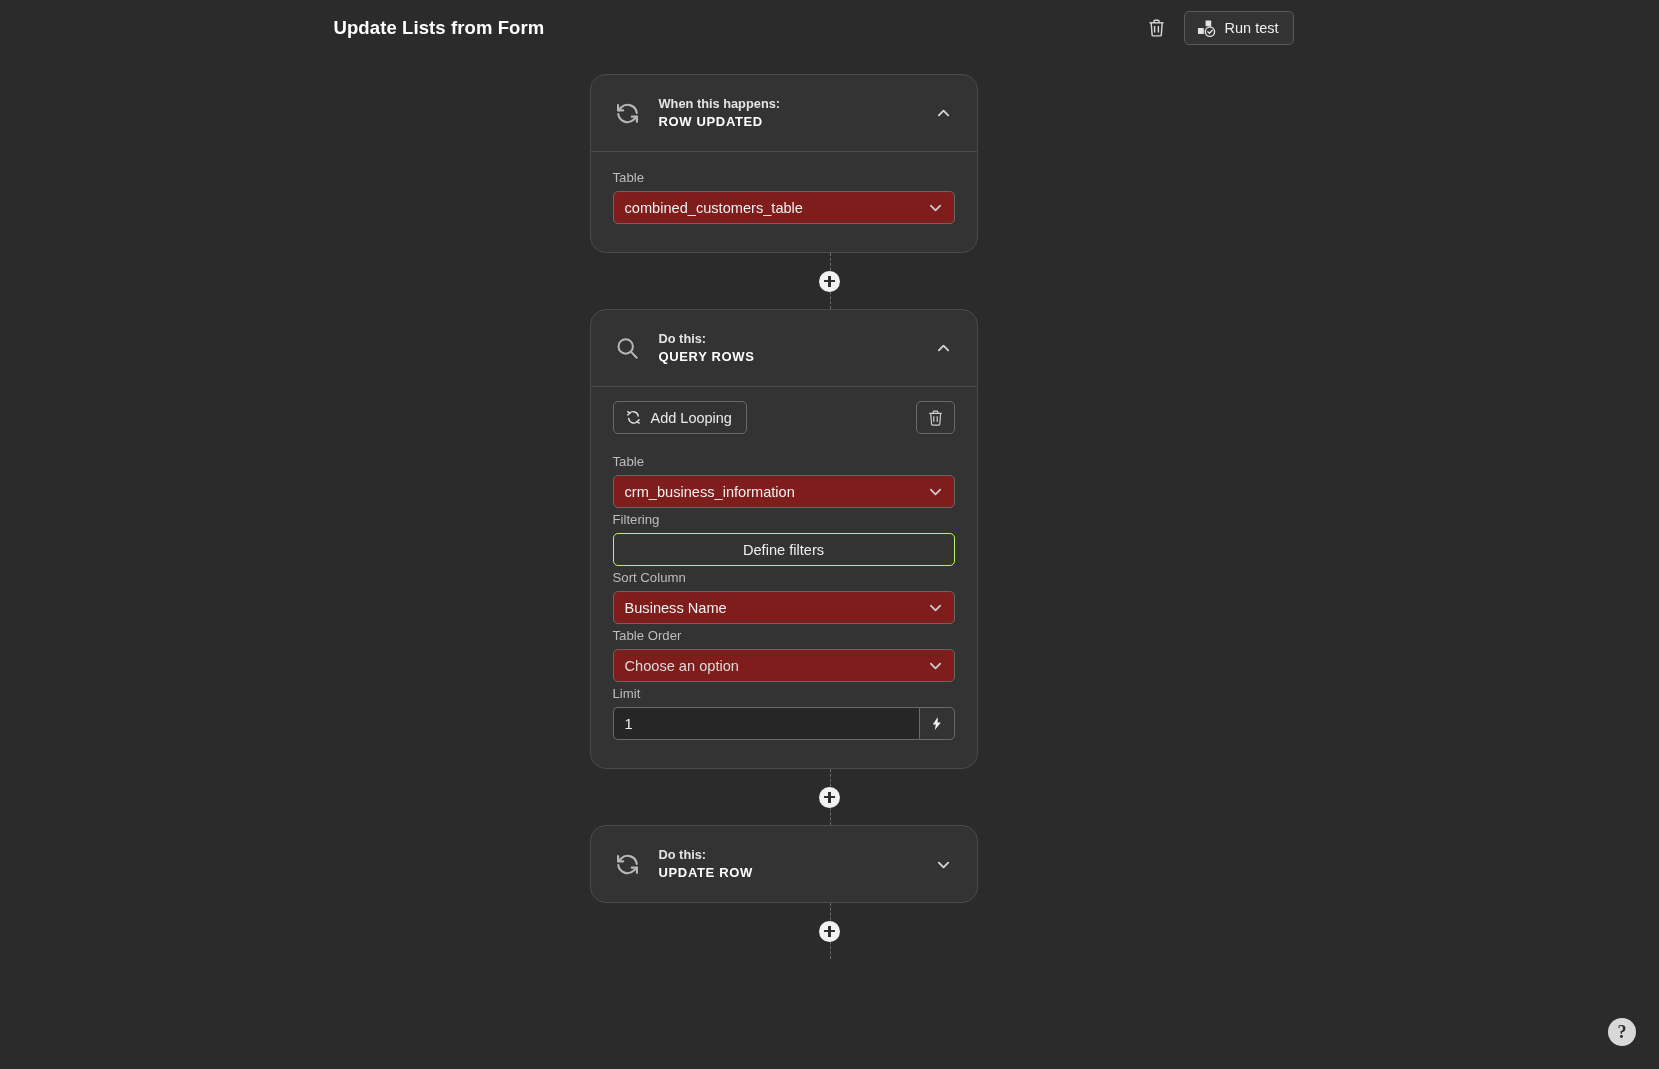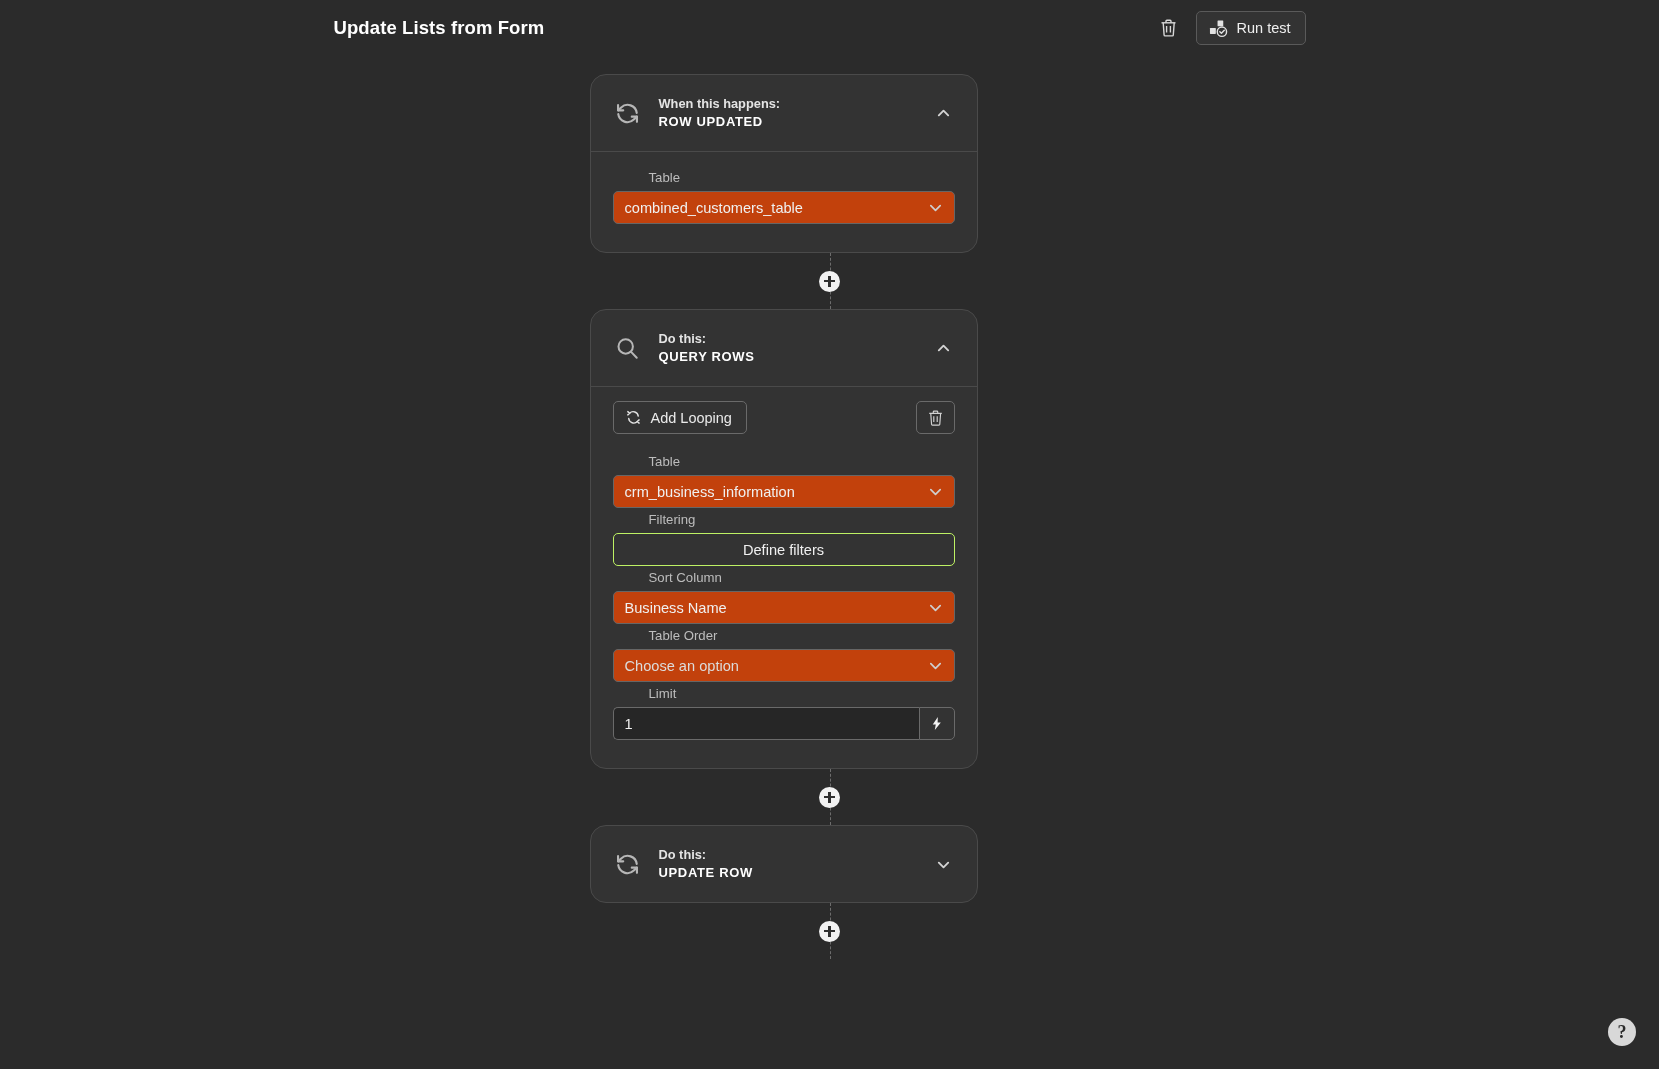--- a/index.html
+++ b/index.html
@@ -19,21 +19,21 @@
   }
   .header-inner {
     position: relative; width: 1072px; height: 56px;
     display: flex; align-items: center;
   }
   .flow-title {
     font-size: 18.5px; font-weight: bold; color: #ffffff;
     letter-spacing: .1px; margin-left: 40px;
   }
   .header-actions {
-    position: absolute; right: 60px; top: 50%; transform: translateY(-50%);
+    position: absolute; right: 72px; top: 50%; transform: translateY(-50%);
     display: flex; align-items: center; gap: 14px;
   }
   .icon-btn-plain {
     width: 26px; height: 30px; display: flex; align-items: center;
     justify-content: center; cursor: pointer; background: none; border: none;
   }
   .run-test-btn {
     display: flex; align-items: center; gap: 9px;
     height: 34px; padding: 0 14px 0 12px;
     background: #333333; border: 1px solid #5a5a5a; border-radius: 5px;
@@ -81,25 +81,25 @@
     color: #eaeaea; font-size: 14.5px; cursor: pointer;
   }
   .sq-btn {
     width: 39px; height: 33px; display: flex; align-items: center;
     justify-content: center; background: #333333;
     border: 1px solid #6a6a6a; border-radius: 5px; color: #d2d2d2; cursor: pointer;
   }
 
   .field { margin-bottom: 4px; }
   .field-label {
-    font-size: 13.2px; color: #bdbdbd; margin-bottom: 6px; display: block; margin-left: 36px;
+    font-size: 13.2px; color: #bdbdbd; margin-bottom: 6px; display: block;
   }
   .select {
     position: relative; height: 33px; width: 100%;
-    background: #c2410c; border: 1px solid #666666; border-radius: 5px;
+    background: #7f1d1d; border: 1px solid #666666; border-radius: 5px;
     display: flex; align-items: center; padding: 0 32px 0 11px;
     font-size: 14.6px; color: #f0f0f0; cursor: pointer;
   }
   .select.placeholder { color: #dcdcdc; }
   .select .sel-caret {
     position: absolute; right: 10px; top: 50%; transform: translateY(-50%);
     width: 16px; height: 16px; color: #cfcfcf;
     display: flex; align-items: center; justify-content: center;
   }
   .filter-btn {

